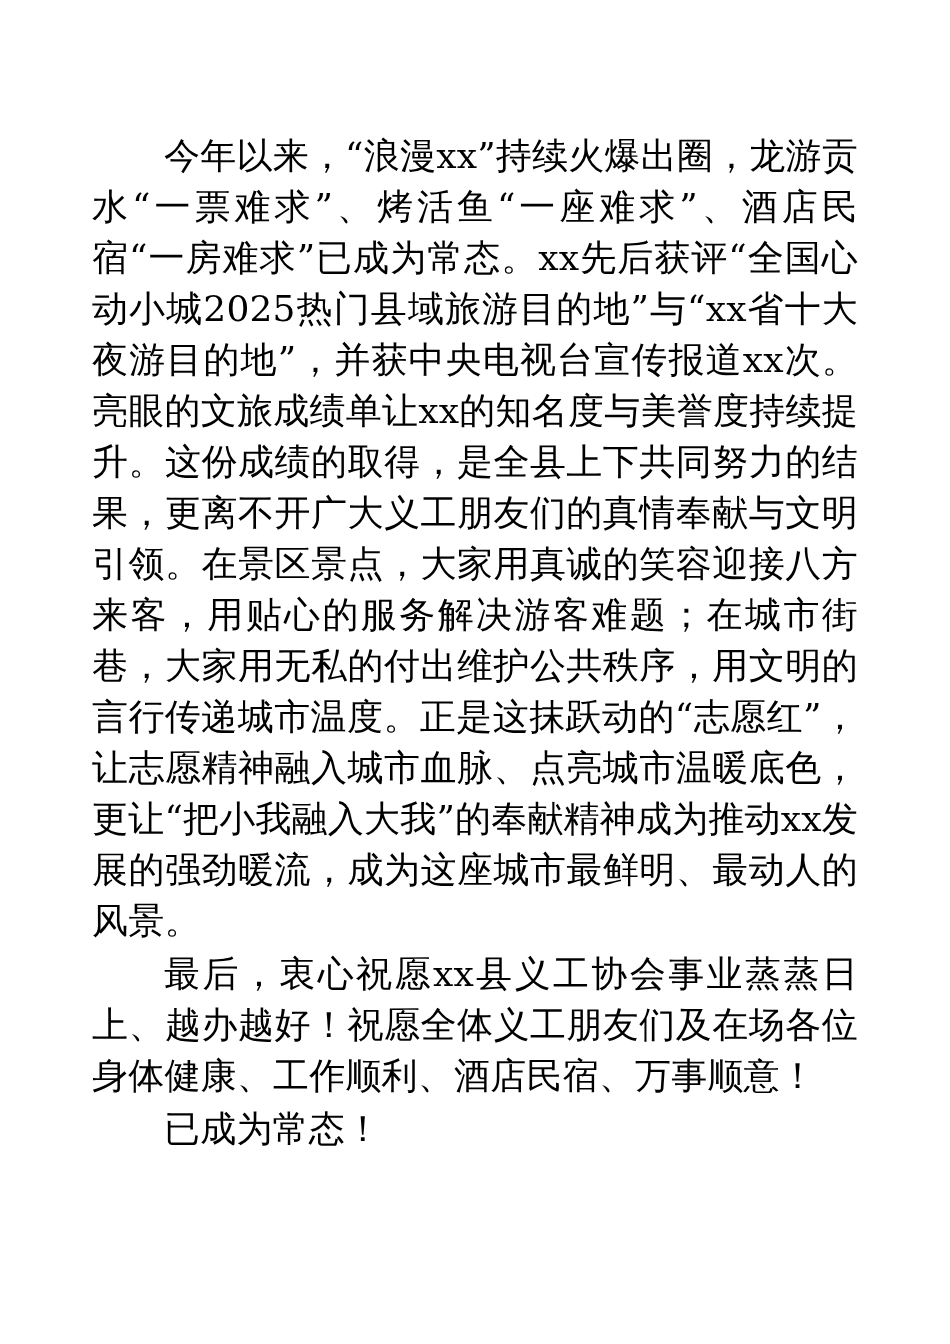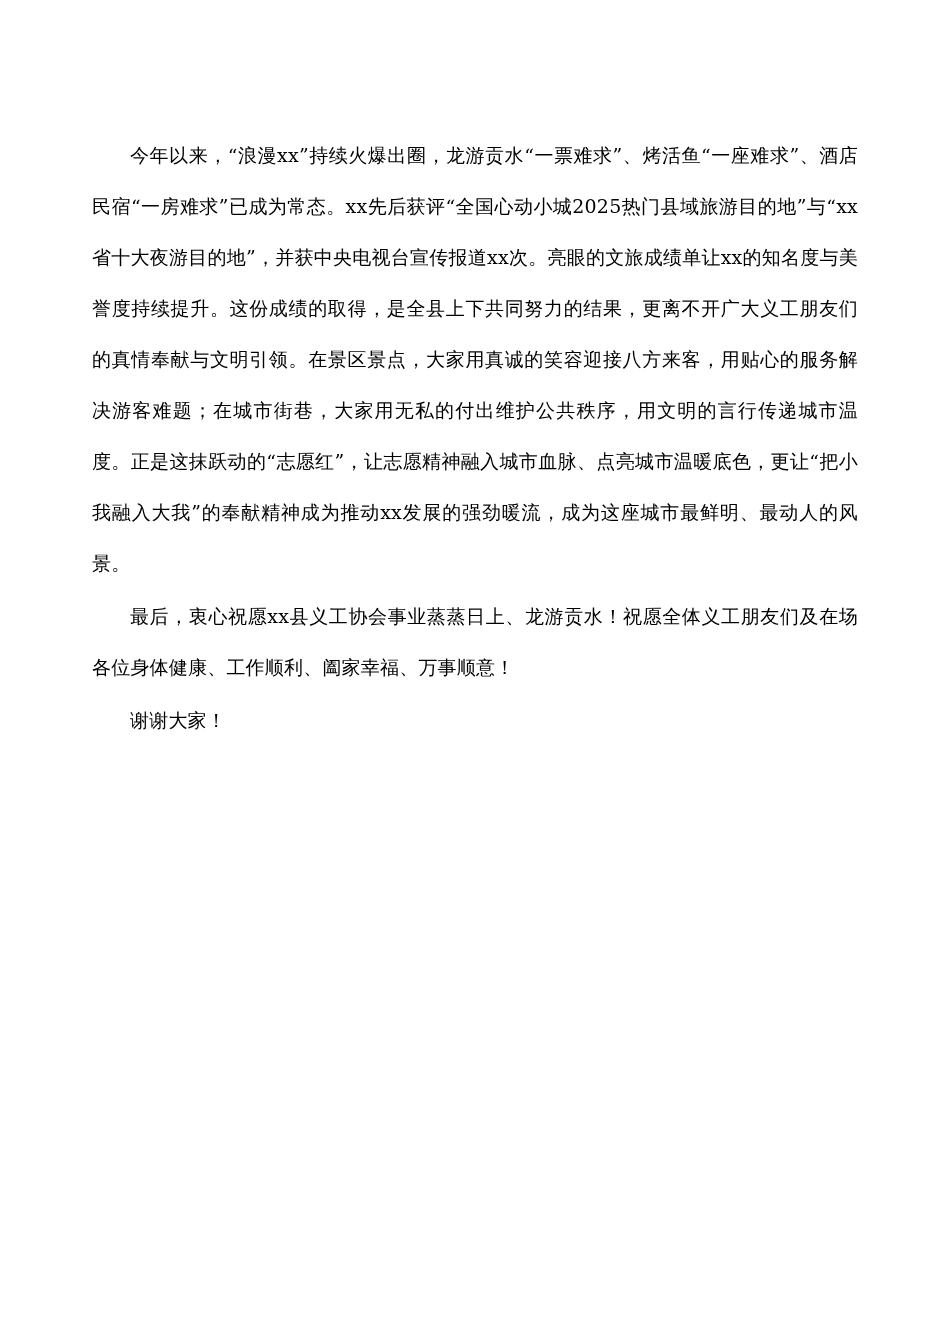--- a/index.html
+++ b/index.html
@@ -19,36 +19,36 @@
     width: 950px;
     height: 1344px;
     background: #ffffff;
     box-sizing: border-box;
     padding: 130px 92px 40px 92px;
   }
   .doc-body {
     width: 766px;
   }
   .para {
-    font-size: 19px;
+    font-size: 36px;
     line-height: 51px;
     text-align: justify;
     text-justify: inter-ideograph;
     text-indent: 2em;
     margin: 0 0 2px 0;
     letter-spacing: 0.2px;
     font-family: "DejaVu Serif", "Liberation Serif", serif;
   }
   .spacer-bottom {
     height: 200px;
   }
 </style>
 </head>
 <body>
 
 <div class="page">
   <div class="doc-body">
     <p class="para">今年以来，“浪漫xx”持续火爆出圈，龙游贡水“一票难求”、烤活鱼“一座难求”、酒店民宿“一房难求”已成为常态。xx先后获评“全国心动小城2025热门县域旅游目的地”与“xx省十大夜游目的地”，并获中央电视台宣传报道xx次。亮眼的文旅成绩单让xx的知名度与美誉度持续提升。这份成绩的取得，是全县上下共同努力的结果，更离不开广大义工朋友们的真情奉献与文明引领。在景区景点，大家用真诚的笑容迎接八方来客，用贴心的服务解决游客难题；在城市街巷，大家用无私的付出维护公共秩序，用文明的言行传递城市温度。正是这抹跃动的“志愿红”，让志愿精神融入城市血脉、点亮城市温暖底色，更让“把小我融入大我”的奉献精神成为推动xx发展的强劲暖流，成为这座城市最鲜明、最动人的风景。</p>
-    <p class="para">最后，衷心祝愿xx县义工协会事业蒸蒸日上、龙游贡水！祝愿全体义工朋友们及在场各位身体健康、工作顺利、阖家幸福、万事顺意！</p>
-    <p class="para">谢谢大家！</p>
+    <p class="para">最后，衷心祝愿xx县义工协会事业蒸蒸日上、越办越好！祝愿全体义工朋友们及在场各位身体健康、工作顺利、酒店民宿、万事顺意！</p>
+    <p class="para">已成为常态！</p>
   </div>
   <div class="spacer-bottom"></div>
 </div>
 
 </body></html>

